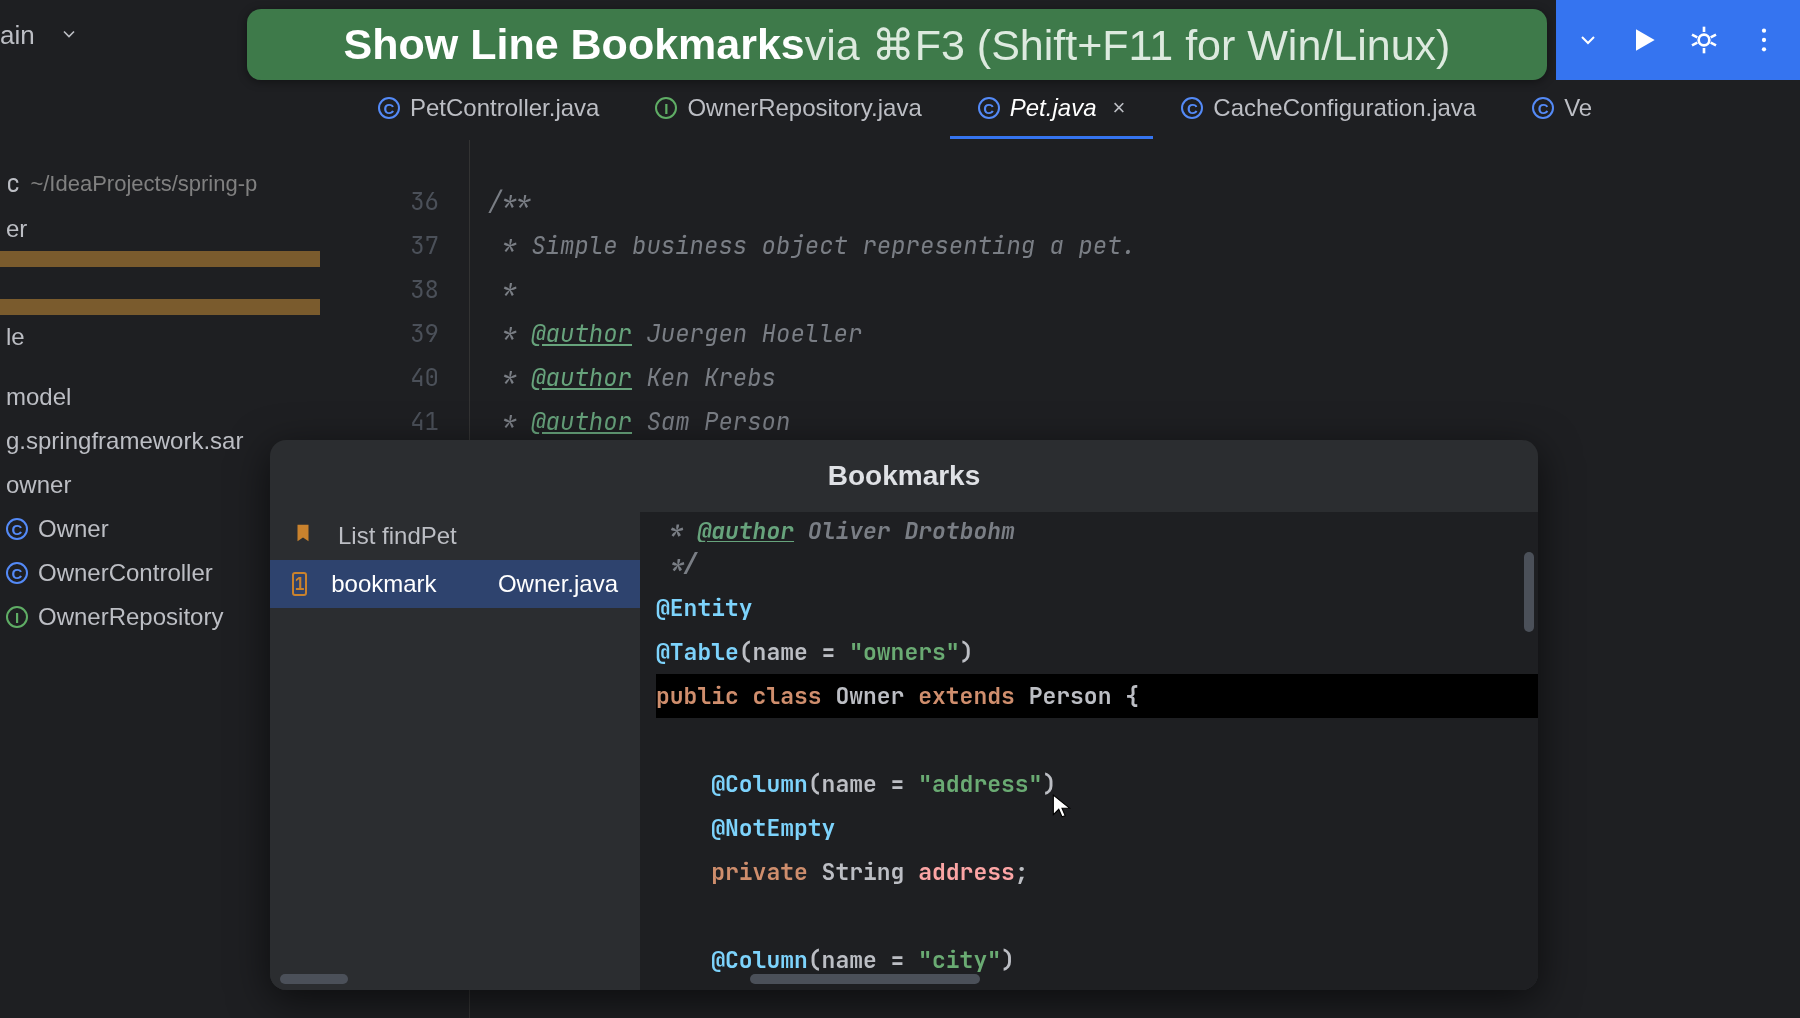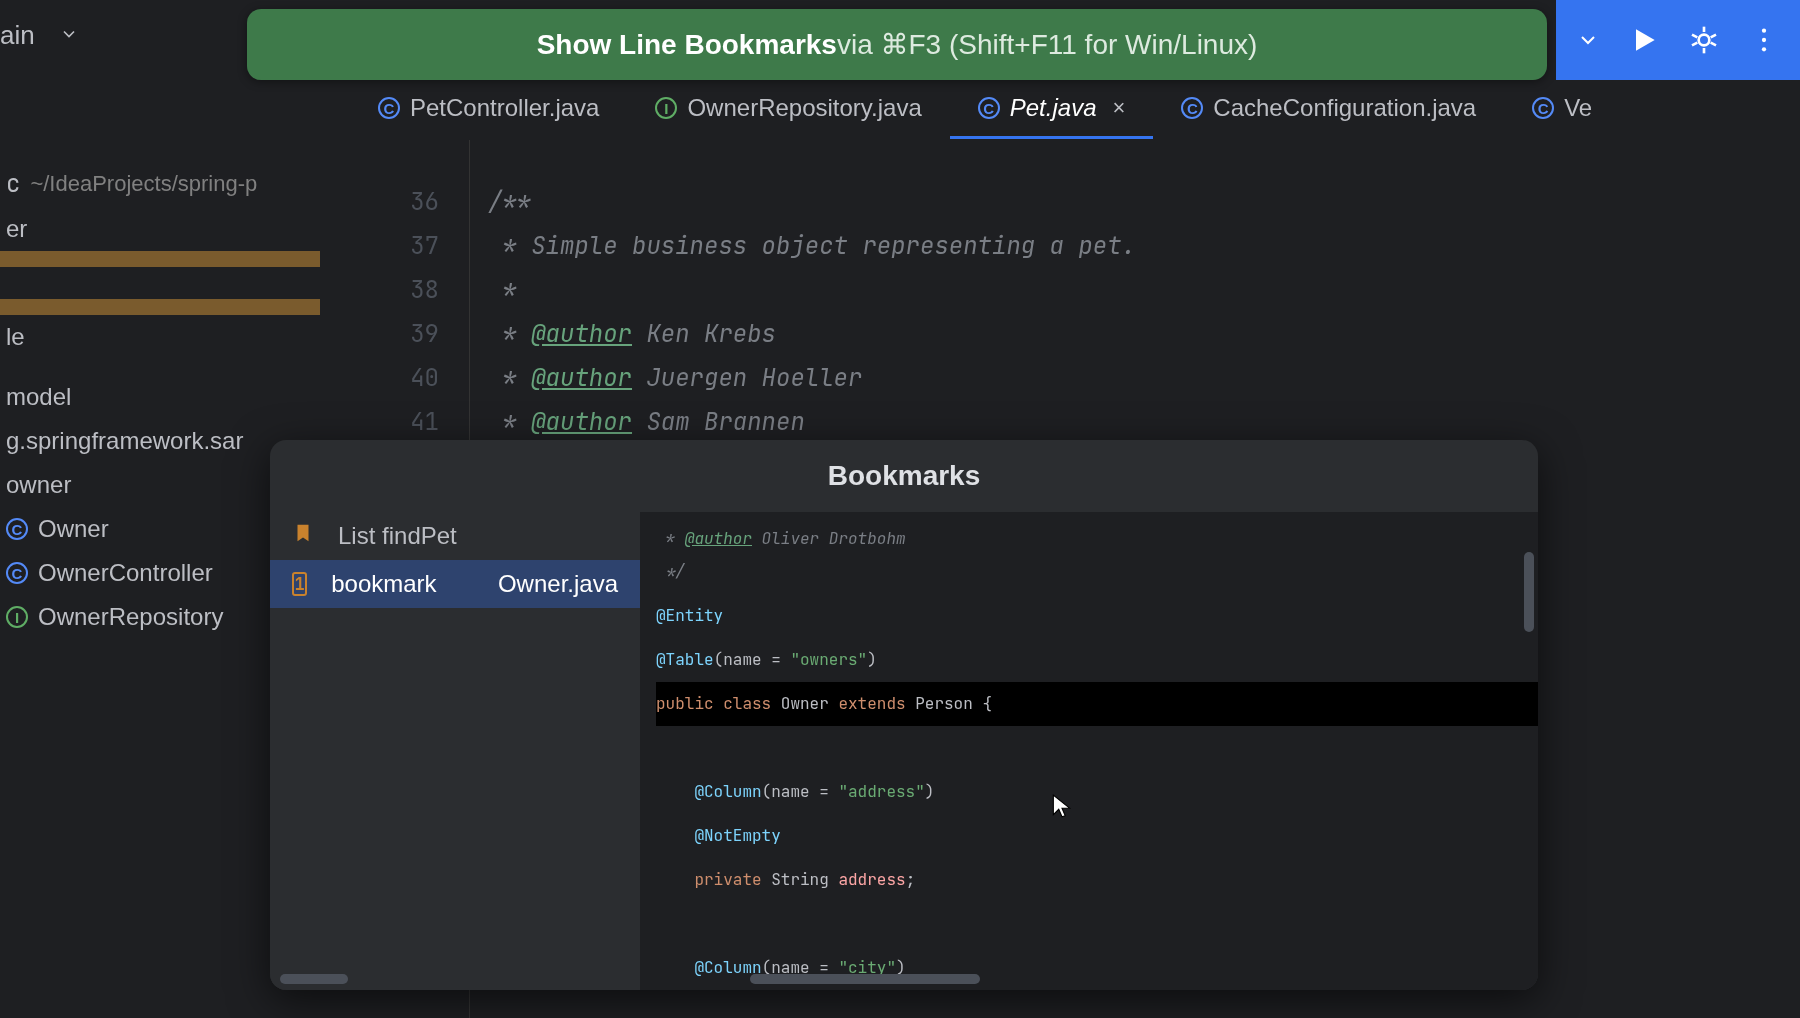--- a/index.html
+++ b/index.html
@@ -19,21 +19,21 @@
     position: absolute;
     top: 9px;
     left: 247px;
     width: 1300px;
     height: 71px;
     background: #3e7a4a;
     border-radius: 14px;
     display: flex;
     align-items: center;
     justify-content: center;
-    font-size: 28px;
+    font-size: 43px;
     color: #e6f1e8;
     z-index: 30;
     box-shadow: 0 2px 10px rgba(0,0,0,.4);
     white-space: nowrap;
   }
   .banner .bold { font-weight: 700; color:#fff; }
   .banner .thin { font-weight: 300; opacity:.95; }
 
   
   .toolbar {
@@ -124,21 +124,21 @@
   }
   .popup-body{flex:1;display:flex;}
   .bm-list{width:370px;background:#2b2d30;}
   .bm-row{display:flex;align-items:center;gap:24px;height:48px;padding:0 22px;font-size:24px;cursor:pointer;}
   .bm-row.sel{background:#2e436e;color:#fff;}
   .mnem{width:24px;height:24px;border:2px solid #c9822d;color:#c9822d;display:inline-flex;align-items:center;justify-content:center;font-size:17px;font-weight:700;border-radius:3px;}
   .bm-icon svg{width:22px;height:22px;fill:#c9822d;}
   .bm-preview{flex:1;display:flex;background:#1e1f22;position:relative;}
   .pv-gutter{width:90px;text-align:right;color:#4b5059;padding-top:8px;}
   .pv-gutter div{height:44px;line-height:44px;padding-right:20px;font-size:23px;}
-  .pv-code{flex:1;padding-top:16px;padding-left:16px;font-size:16px;}
+  .pv-code{flex:1;padding-top:8px;padding-left:16px;font-size:23px;font-weight:bold;}
   .pv-code .line{height:44px;line-height:44px;white-space:pre;}
   .pv-code .hl-line{background:#000000;}
   .gut-mnem{display:inline-flex;width:22px;height:22px;border:2px solid #c9822d;color:#c9822d;font-size:15px;align-items:center;justify-content:center;margin-left:6px;border-radius:3px;}
   .tk-ann{color:#7dd3fc;}
   .tk-key{color:#cf8e6d;}
   .tk-str{color:#6aab73;}
   .tk-field{color:#fca5a5;}
   .pv-scroll{position:absolute;right:4px;top:40px;width:10px;height:80px;background:#4b5059;border-radius:5px;}
   .pv-hscroll{position:absolute;left:110px;bottom:6px;width:230px;height:10px;background:#4b5059;border-radius:5px;}
   .bm-hscroll{position:absolute;left:10px;bottom:6px;width:68px;height:10px;background:#4b5059;border-radius:5px;}
@@ -258,23 +258,23 @@
       <div class="mono">37</div>
       <div class="mono">38</div>
       <div class="mono">39</div>
       <div class="mono">40</div>
       <div class="mono">41</div>
     </div>
   <div class="code" id="code">
       <div class="line"><span class="c-comment">/**</span></div>
       <div class="line"><span class="c-comment"> * Simple business object representing a pet.</span></div>
       <div class="line"><span class="c-comment"> *</span></div>
+      <div class="line"><span class="c-comment"> * </span><span class="c-doctag">@author</span><span class="c-author"> Juergen Hoeller</span></div>
       <div class="line"><span class="c-comment"> * </span><span class="c-doctag">@author</span><span class="c-author"> Ken Krebs</span></div>
-      <div class="line"><span class="c-comment"> * </span><span class="c-doctag">@author</span><span class="c-author"> Juergen Hoeller</span></div>
-      <div class="line"><span class="c-comment"> * </span><span class="c-doctag">@author</span><span class="c-author"> Sam Brannen</span></div>
+      <div class="line"><span class="c-comment"> * </span><span class="c-doctag">@author</span><span class="c-author"> Sam Person</span></div>
     </div>
 </div>
 
 <div class="popup">
   <div class="popup-title">Bookmarks</div>
   <div class="popup-body">
     <div class="bm-list" id="bm-list">
       <div class="bm-row">
           <span class="bm-icon"><svg viewBox="0 0 24 24">
               <path d="M6 3h12v18l-6-4-6 4z"></path>

